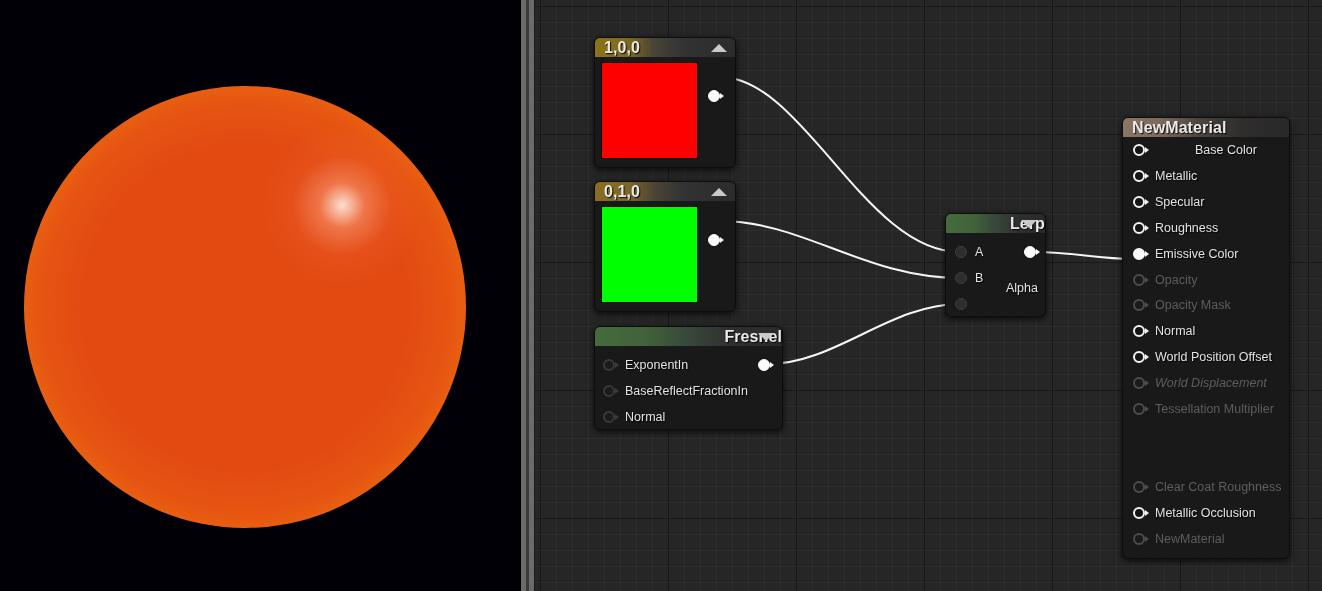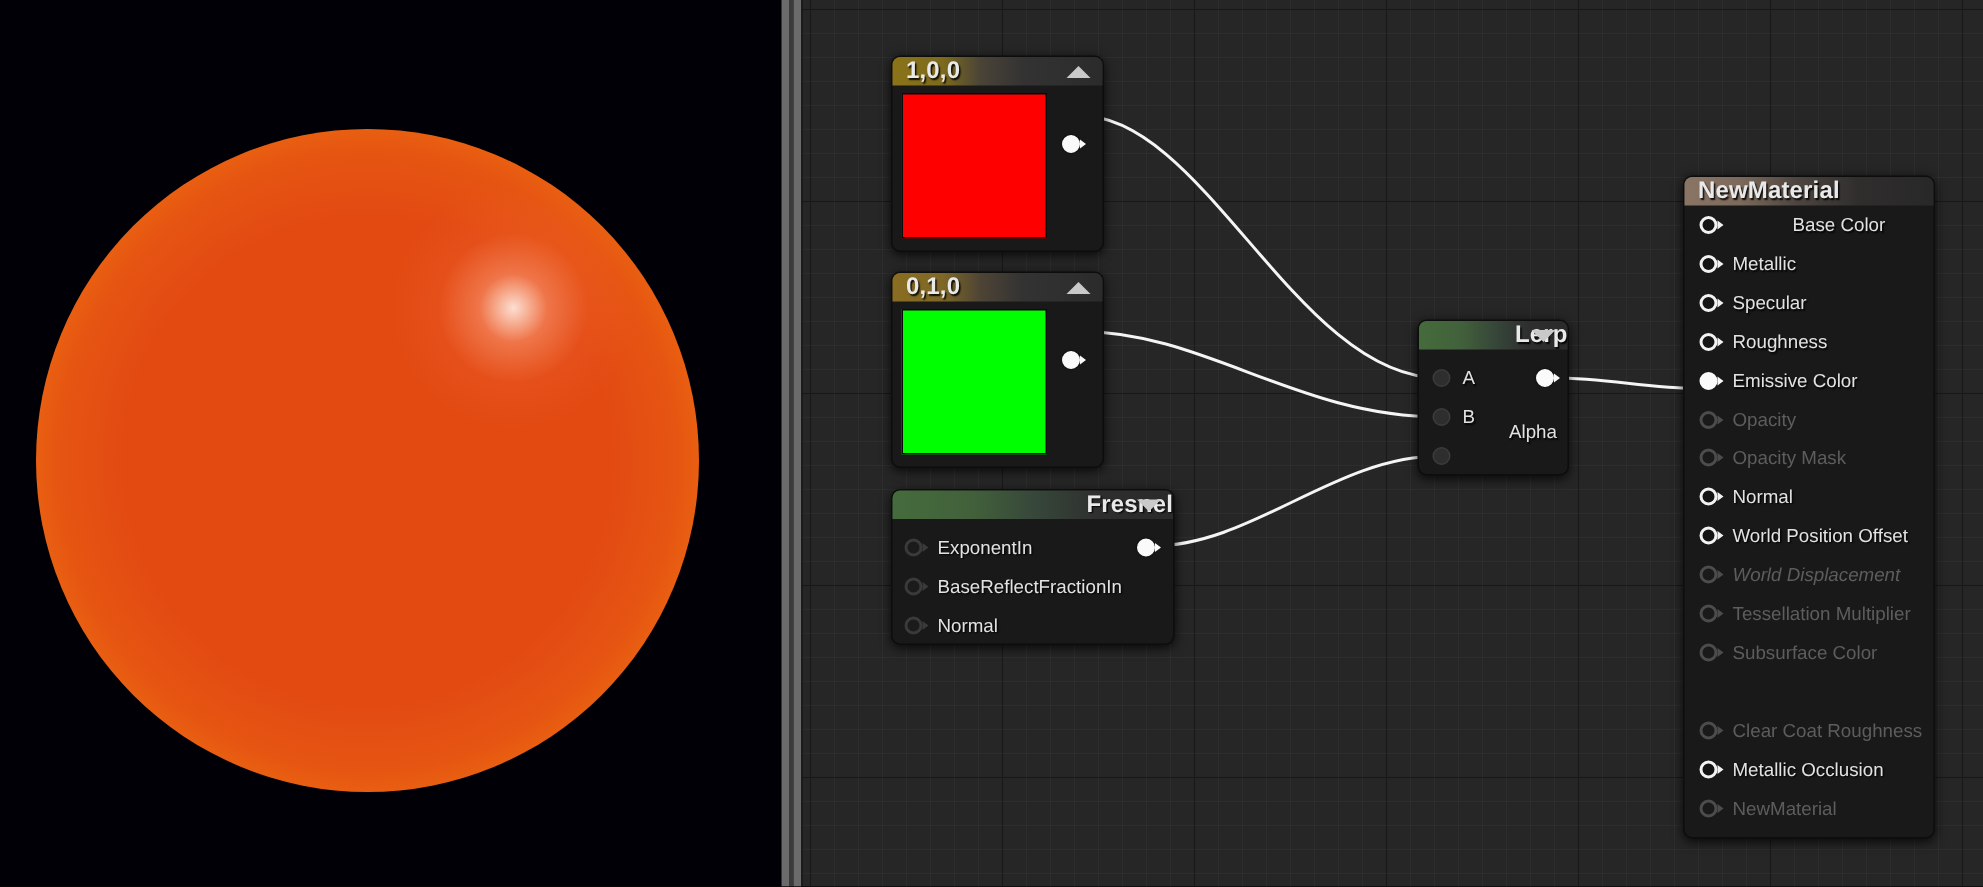--- a/index.html
+++ b/index.html
@@ -326,27 +326,20 @@
             </div>
             <span class="pin-label dim" style="left: 32px; top: 6px;">World Displacement</span>
           </div>
           <div class="mat-row" style="top: 259px;">
             <div class="pin mat-off" style="left: 10px; top: 7px;">
               <span class="ring"></span>
               <span class="arrow"></span>
             </div>
             <span class="pin-label dim" style="left: 32px; top: 6px;">Tessellation Multiplier</span>
           </div>
-          <div class="mat-row" style="top: 284.9px;">
-            <div class="pin mat-off" style="left: 10px; top: 7px;">
-              <span class="ring"></span>
-              <span class="arrow"></span>
-            </div>
-            <span class="pin-label dim" style="left: 32px; top: 6px;">Subsurface Color</span>
-          </div>
           <div class="mat-row" style="top: 336.7px;">
             <div class="pin mat-off" style="left: 10px; top: 7px;">
               <span class="ring"></span>
               <span class="arrow"></span>
             </div>
             <span class="pin-label dim" style="left: 32px; top: 6px;">Clear Coat Roughness</span>
           </div>
           <div class="mat-row" style="top: 362.6px;">
             <div class="pin mat-on" style="left: 10px; top: 7px;">
               <span class="ring"></span>

